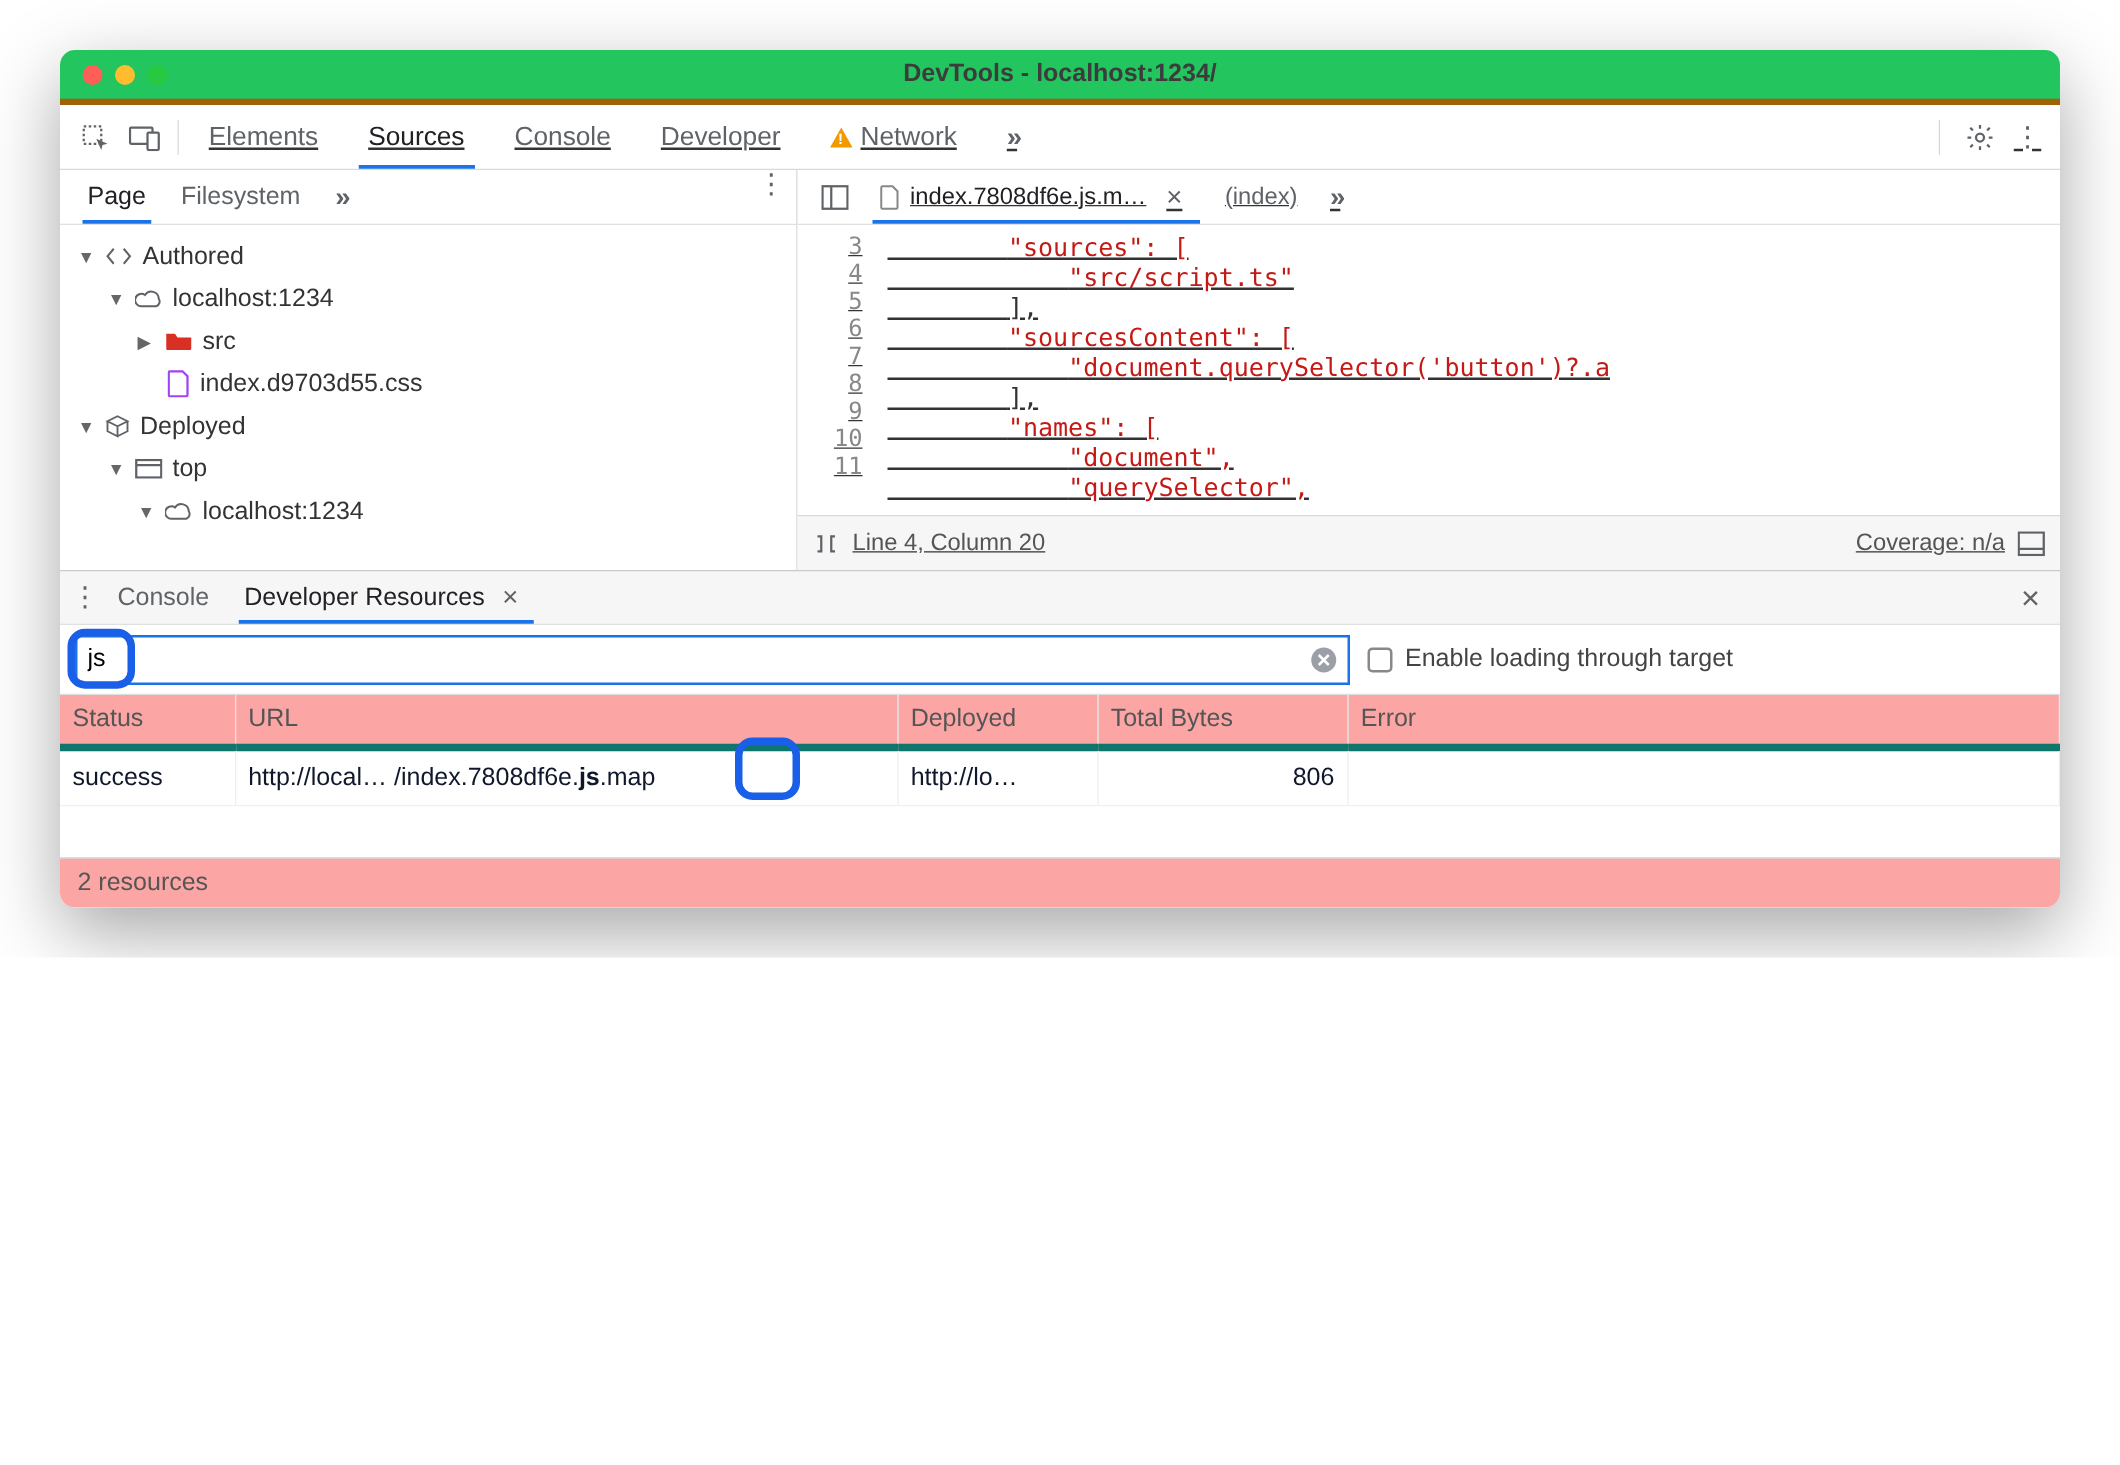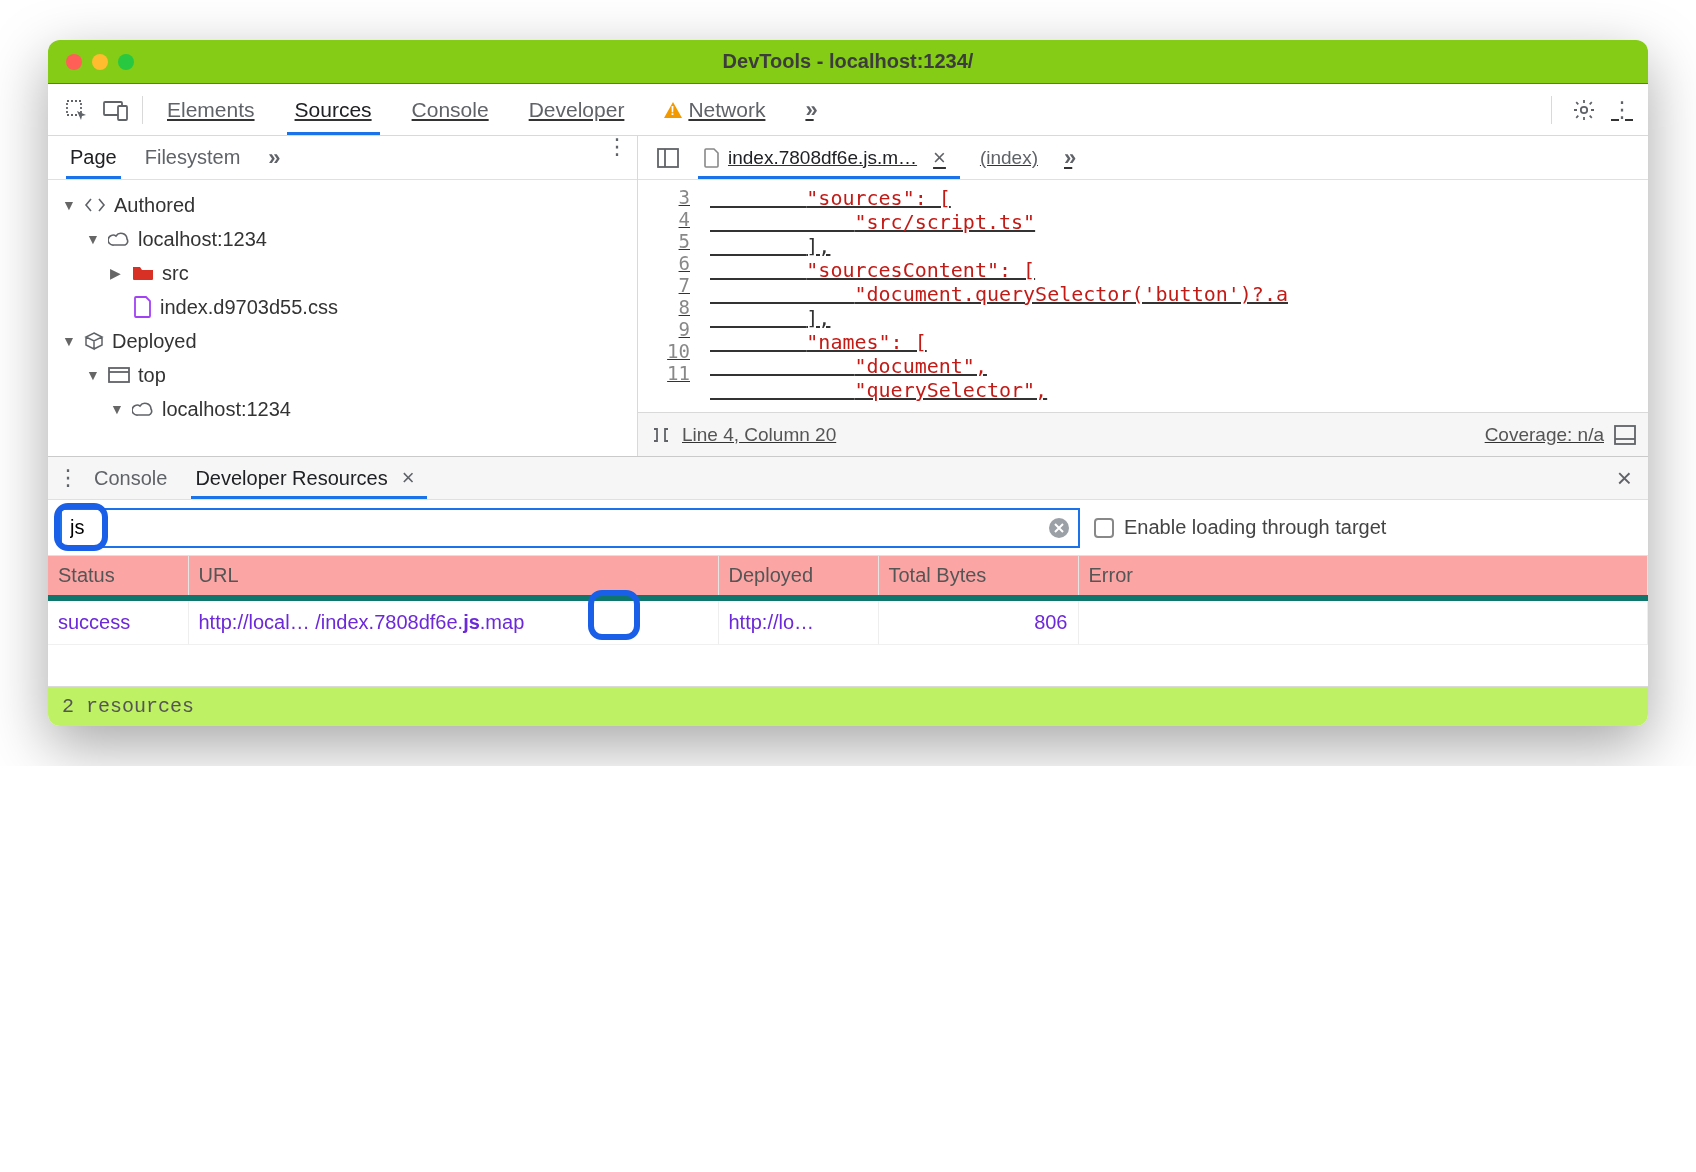--- a/index.html
+++ b/index.html
@@ -14,22 +14,22 @@
     margin: 40px auto;
     border-radius: 12px;
     overflow: hidden;
     box-shadow: 0 20px 60px rgba(0,0,0,0.35);
     background: #fff;
     position: relative;
   }
   
   .titlebar {
     height: 44px;
-    background: #84cc16;
-    border-bottom: 1px solid #a16207;
+    background: #22c55e;
+    border-bottom: 5px solid #a16207;
     display: flex;
     align-items: center;
     position: relative;
   }
   .traffic-lights { display: flex; gap: 10px; padding-left: 18px; }
   .tl { width: 16px; height: 16px; border-radius: 50%; }
   .tl.red { background: #ff5f57; }
   .tl.yellow { background: #febc2e; }
   .tl.green { background: #28c840; }
   .titlebar .title {
@@ -123,28 +123,28 @@
     font-family:inherit;
   }
   .chk-row { display:flex; align-items:center; gap:10px; font-size:20px; color:#444;}
   .chkbox { width:20px; height:20px; border:2px solid #888; border-radius:4px;}
   .res-table { width:100%; border-collapse:collapse; font-size:20px;}
   .res-table thead th {
     text-align:left; font-weight:400; color:#555; background:#fca5a5;
     border-bottom:6px solid #0f766e; padding:8px 10px; border-right:1px solid #e5e5e5;
   }
   .res-table tbody td {
-    padding:10px 10px; border-right:1px solid #eee; color:#6d28d9;
+    padding:10px 10px; border-right:1px solid #eee; color:#0f172a;
     white-space:nowrap; overflow:hidden; text-overflow:ellipsis;
   }
   .res-table tbody tr { border-bottom:1px solid #f0f0f0;}
   .res-row-area { height:130px; }
   .status-bar {
-    height:40px; background:#bef264; border-top:1px solid #d9d9d9;
-    display:flex; align-items:center; padding:0 14px; font-size:20px; color:#555;font-family:Liberation Mono, monospace;
+    height:40px; background:#fca5a5; border-top:1px solid #d9d9d9;
+    display:flex; align-items:center; padding:0 14px; font-size:20px; color:#555;
   }
   
   svg { display:block; }
   .warn-tri {
     width:0;height:0;border-left:9px solid transparent;border-right:9px solid transparent;
     border-bottom:16px solid #f29900; position:relative;
   }
   .warn-tri::after{content:'!';position:absolute;left:-3px;top:2px;color:#fff;font-size:12px;font-weight:700;}
   .chevrons { font-size:22px; color:#5f6368; letter-spacing:-4px; font-weight:600;}
   .close-x { font-size:22px; color:#5f6368; padding:0 8px;}

